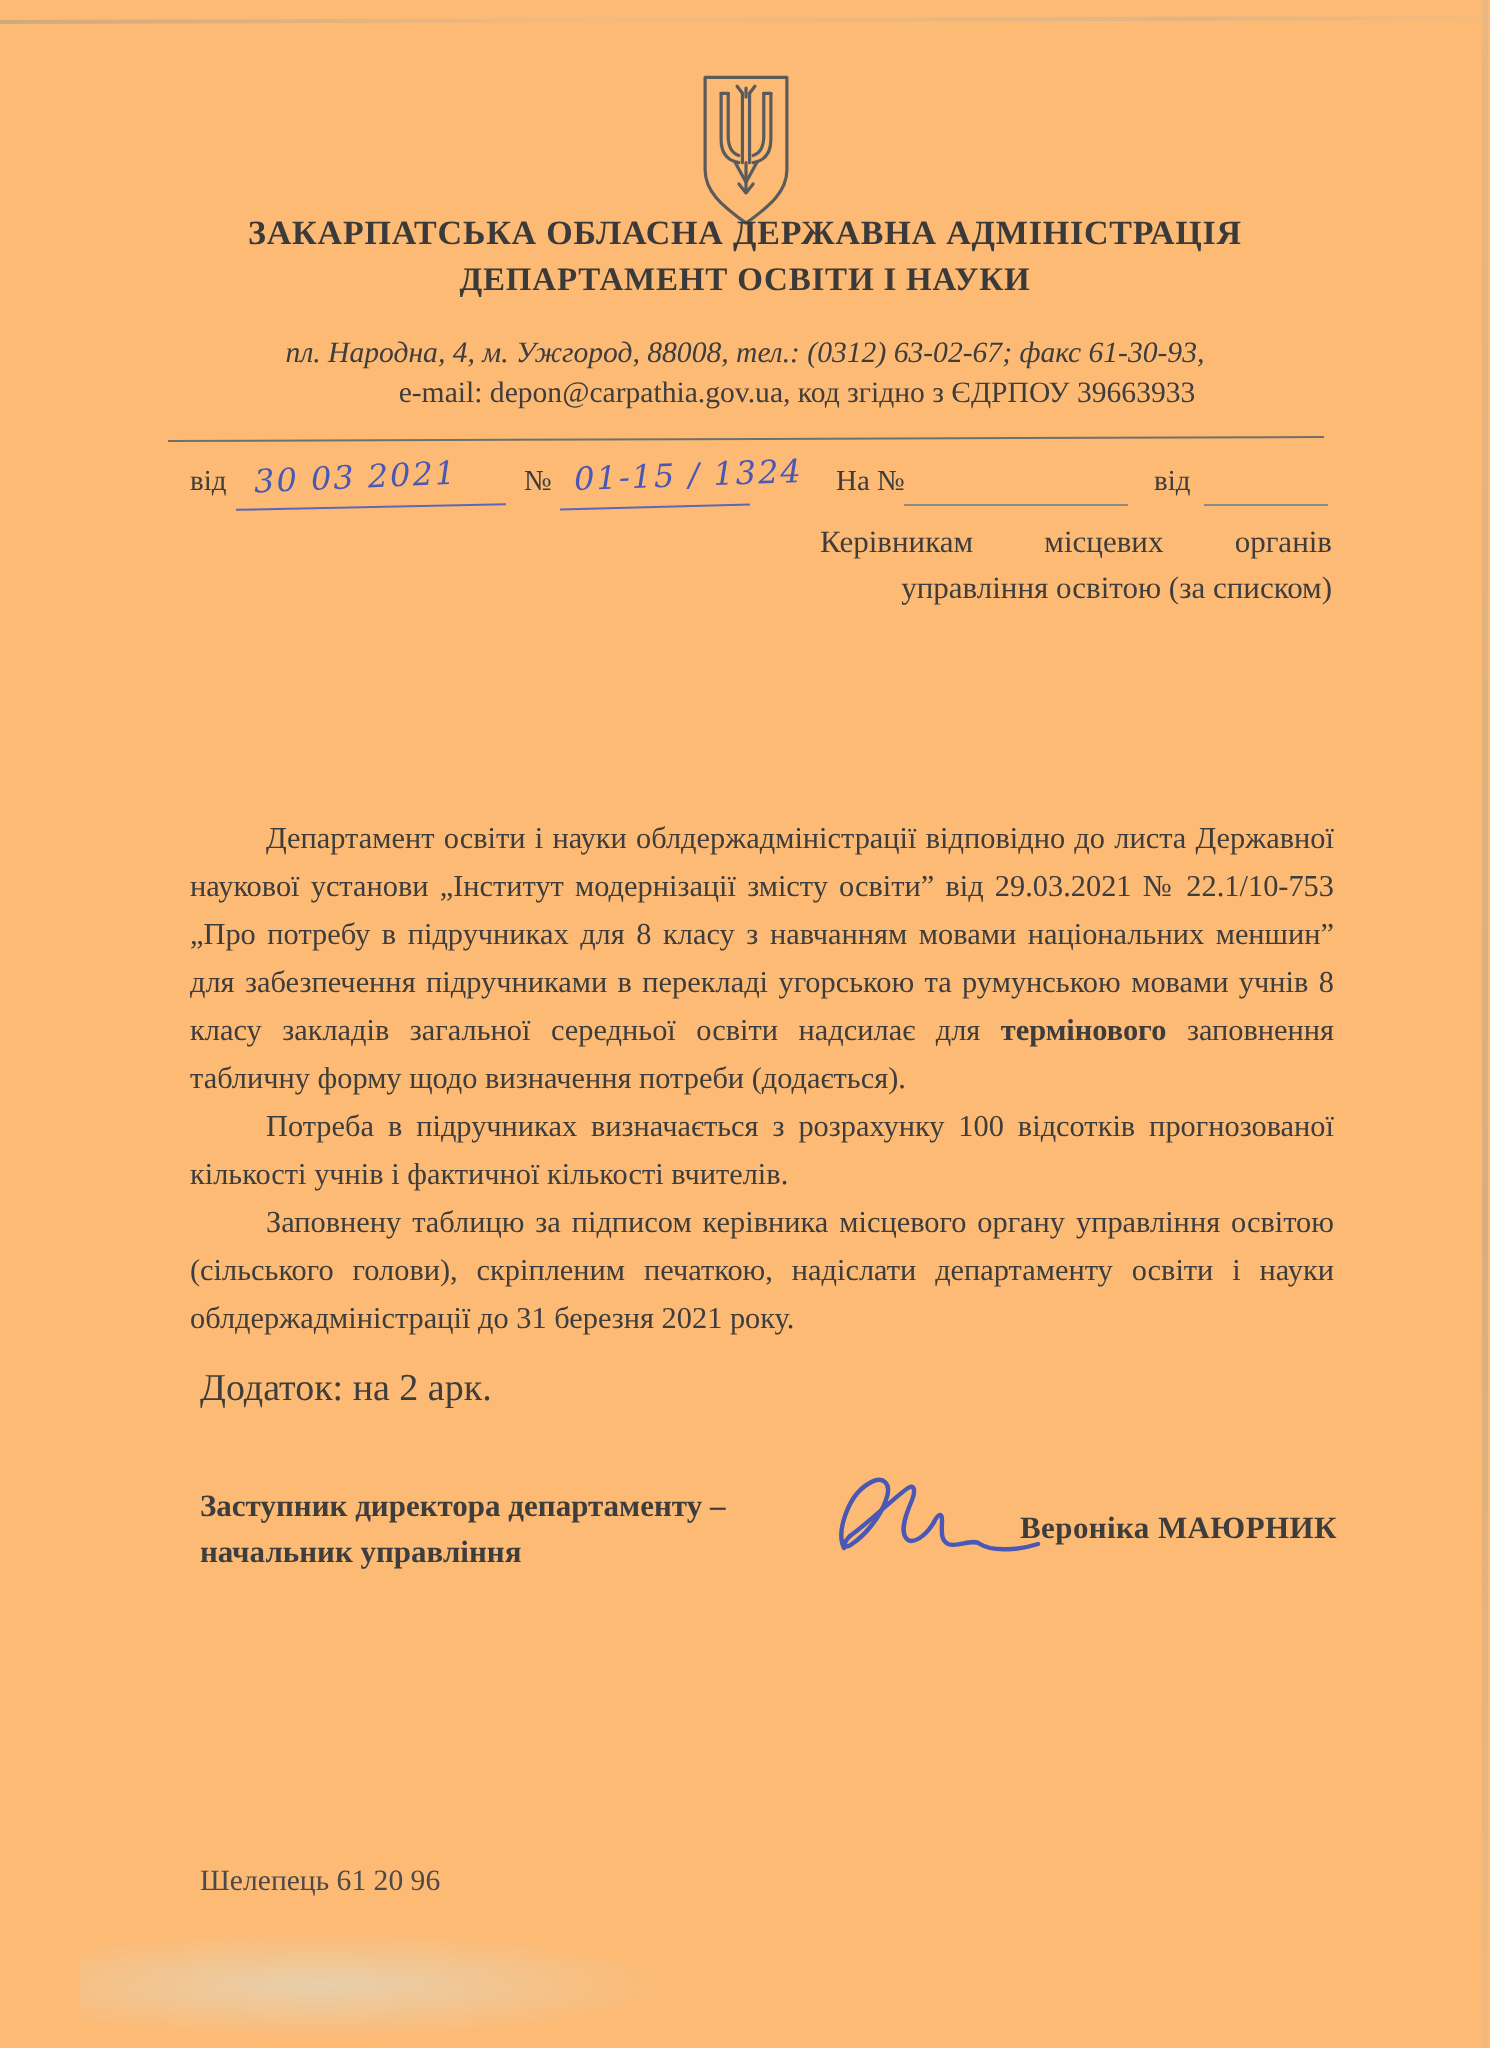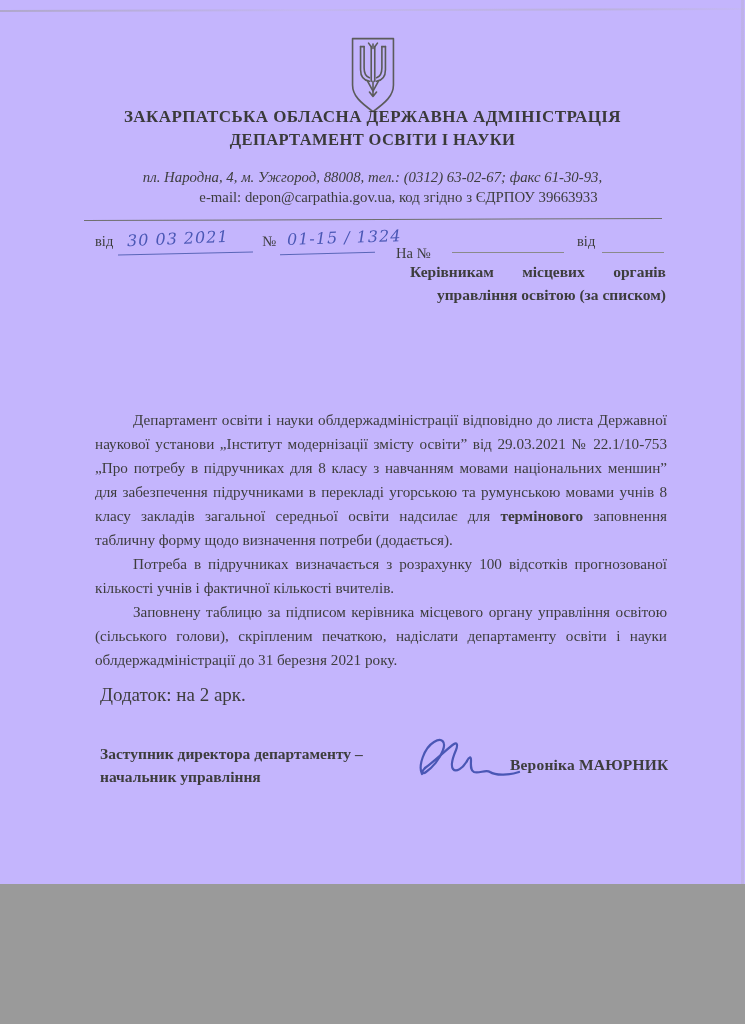--- a/index.html
+++ b/index.html
@@ -1,21 +1,21 @@
 <!DOCTYPE html>
 <html><head>
 <meta charset="utf-8">
 <style>
   * { margin:0; padding:0; box-sizing:border-box; }
   html,body { background:#9a9a9a; }
   .scan-page {
     position:relative;
-    width:745px; height:884px;
+    width:745px; height:1024px;
     margin:0 auto;
-    background:#c4b5fd;
+    background:#fdba74;
     font-family:"Liberation Serif", serif;
     color:#3d3d3d;
     overflow:hidden;
   }
   
   .scan-edge-top {
     position:absolute; top:9px; left:0; width:745px; height:2px;
     background:linear-gradient(90deg, rgba(150,150,140,.45), rgba(190,190,180,.15) 40%, rgba(170,170,160,.35) 80%, rgba(200,200,190,.1));
     transform:skewY(-0.15deg);
   }
@@ -37,37 +37,37 @@
     text-align:center; font-weight:bold; font-size:16.5px; letter-spacing:.4px; color:#3a3a3a;
   }
   .contact1 { position:absolute; top:169px; left:0; width:745px; text-align:center; font-size:14.8px;font-style:italic; }
   .contact2 { position:absolute; top:189px; left:0; width:745px; text-align:center; font-size:14.8px;margin-left:26px; }
   .head-rule { position:absolute; top:219px; left:84px; width:578px; border-top:1.5px solid #6f6f6f; transform:skewY(-0.2deg); }
 
   .ref-row { position:absolute; top:229px; left:0; width:745px; height:30px; font-size:14.5px; }
   .lbl { position:absolute; top:4px;text-align:right; }
   .ref-from { left:95px; }
   .ref-no { left:262px; }
-  .ref-on-no { left:396px;margin-top:12px; }
+  .ref-on-no { left:418px; }
   .ref-on-from { left:577px; }
   .hand {
     font-family:"DejaVu Serif", serif; font-style:italic;
     color:#4a57b5; font-size:16px; letter-spacing:1px; white-space:nowrap;
   }
   .hand-date { position:absolute; left:127px; top:0; transform:rotate(-2.5deg); }
   .hand-num  { position:absolute; left:287px; top:-1px; transform:rotate(-2deg); }
   .u-line { position:absolute; border-bottom:1.2px solid; }
   .u-ink { border-color:#5a66b8; }
   .u-gray { border-color:#8a8a8a; }
   .u1 { left:118px; top:24px; width:135px; transform:rotate(-1.2deg); }
   .u2 { left:280px; top:24px; width:95px; transform:rotate(-1.5deg); }
   .u3 { left:452px; top:23px; width:112px; }
   .u4 { left:602px; top:23px; width:62px; }
 
-  .recipient { position:absolute; left:410px; top:260px; width:256px; font-weight:bold; font-size:15.5px; line-height:23px; }
+  .recipient { position:absolute; left:410px; top:260px; width:256px; font-weight:normal; font-size:15.5px; line-height:23px; }
   .jline { text-align:justify; text-align-last:justify; }
   .lastline { text-align:right; }
 
   .subject { position:absolute; left:100px; top:336px; width:322px; font-weight:bold; font-size:15.5px; line-height:23px; }
 
   .body-text { position:absolute; left:95px; top:408px; width:572px; font-size:15.2px; line-height:24px; }
   .body-text p { text-align:justify; text-indent:38px; margin:0; }
   .attachment { position:absolute; left:100px; top:684px; font-size:19px; }
 
   .sig-position { position:absolute; left:100px; top:742px; width:335px; font-weight:bold; font-size:15.5px; line-height:23px; }

